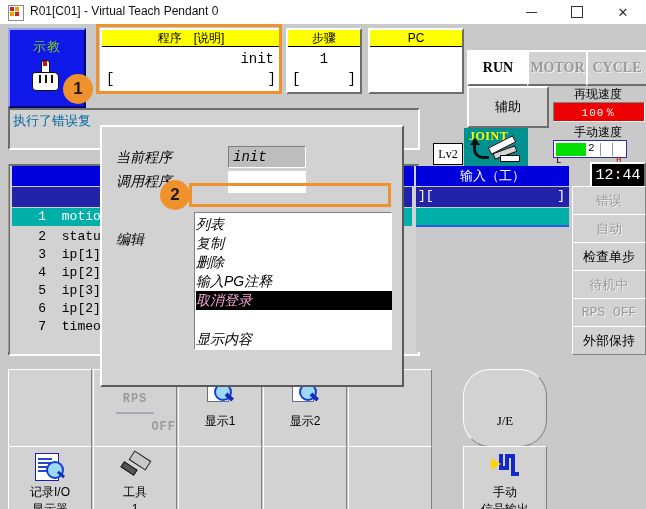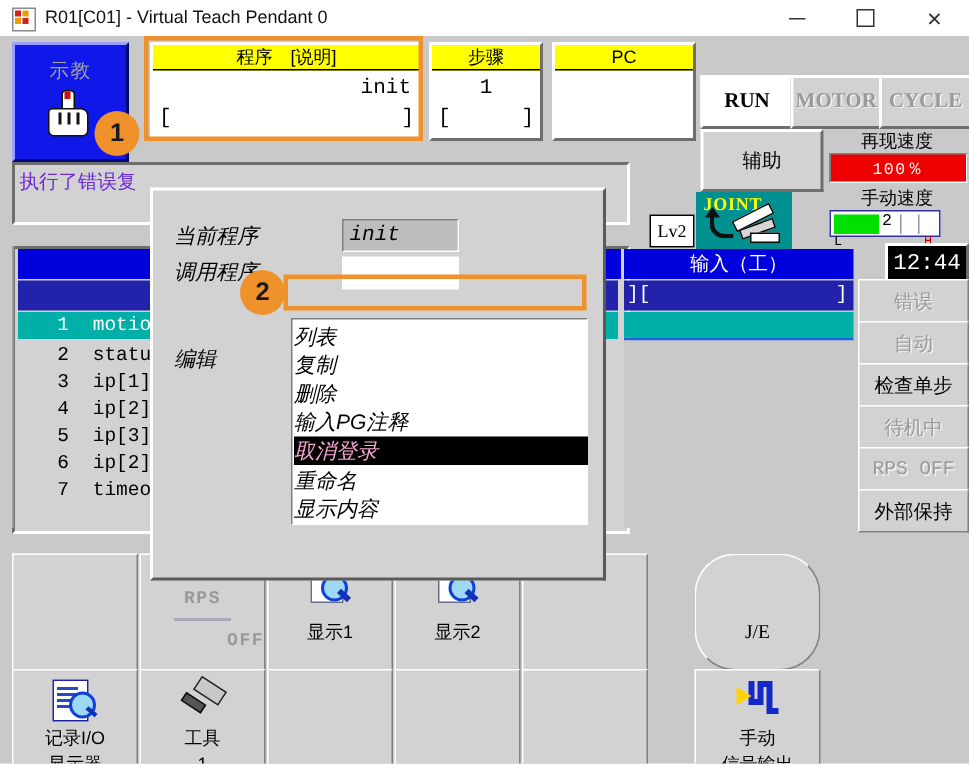--- a/index.html
+++ b/index.html
@@ -33,21 +33,21 @@
 
   
   .out{border-top:2px solid #ffffff;border-left:2px solid #ffffff;border-right:2px solid #6e6e6e;border-bottom:2px solid #6e6e6e;}
   .in{border-top:2px solid #6e6e6e;border-left:2px solid #6e6e6e;border-right:2px solid #ffffff;border-bottom:2px solid #ffffff;}
   .thin-in{border-top:1px solid #808080;border-left:1px solid #808080;border-right:1px solid #ffffff;border-bottom:1px solid #ffffff;}
   .thin-out{border-top:1px solid #ffffff;border-left:1px solid #ffffff;border-right:1px solid #808080;border-bottom:1px solid #808080;}
 
   
   .teach{position:absolute;left:8px;top:4px;width:74px;height:76px;background:#0f18e8;
          border-top:2px solid #9aa0ff;border-left:2px solid #9aa0ff;border-right:2px solid #05086f;border-bottom:2px solid #05086f;}
-  .teach .lbl{position:absolute;left:0;right:0;top:8px;text-align:center;color:#a3a3a3;font-size:13px;letter-spacing:1px;}
+  .teach .lbl{position:absolute;left:0;right:0;top:8px;text-align:center;color:#84cc16;font-size:13px;letter-spacing:1px;}
   .hand{position:absolute;left:22px;top:30px;width:26px;height:30px;}
   .hand .finger{position:absolute;left:9px;top:0;width:7px;height:16px;background:#ffffff;border:1.5px solid #111;border-radius:3px;}
   .hand .nail{position:absolute;left:11px;top:1px;width:4px;height:5px;background:#cc1111;}
   .hand .palm{position:absolute;left:0px;top:12px;width:25px;height:17px;background:#ffffff;border:1.5px solid #111;border-radius:3px 5px 4px 4px;}
   .hand .sl1{position:absolute;left:7px;top:15px;width:1.5px;height:8px;background:#111;}
   .hand .sl2{position:absolute;left:13px;top:15px;width:1.5px;height:8px;background:#111;}
   .hand .sl3{position:absolute;left:19px;top:15px;width:1.5px;height:8px;background:#111;}
 
   
   .badge{position:absolute;border-radius:50%;background:#f0922b;color:#1a1a1a;
@@ -91,21 +91,21 @@
   .joint .arm2{position:absolute;left:29px;top:21px;width:22px;height:5px;background:#d6d6d6;transform:rotate(-20deg);border:1px solid #0a0a0a;}
   .joint .base{position:absolute;left:36px;top:27px;width:18px;height:5px;background:#ffffff;border:1px solid #0a0a0a;}
   .joint .curve{position:absolute;left:9px;top:12px;width:13px;height:16px;border-left:3px solid #111;border-bottom:3px solid #111;border-radius:0 0 0 10px;}
   .joint .carrow{position:absolute;left:6px;top:10px;width:0;height:0;border-left:5px solid transparent;border-right:5px solid transparent;border-bottom:7px solid #111;}
 
   .lv2{position:absolute;background:#ffffff;border:1px solid #000;box-sizing:border-box;
        font-size:12px;font-family:"Liberation Serif",serif;display:flex;align-items:center;justify-content:center;}
 
   
   .msgbox{position:absolute;background:#d2d2d2;}
-  .msgbox .txt{position:absolute;left:3px;top:2px;font-size:13px;color:#6d28d9;white-space:nowrap;}
+  .msgbox .txt{position:absolute;left:3px;top:2px;font-size:13px;color:#0369a1;white-space:nowrap;}
 
   
   .bluebar{position:absolute;background:#0000dd;color:#ffffff;font-size:13px;}
   .bluebar2{position:absolute;background:#2222aa;color:#ffffff;font-size:13px;}
   .listrow{position:absolute;font-size:13px;font-family:"Liberation Mono",monospace;color:#000;white-space:nowrap;}
   .listsel{position:absolute;background:#00b0a8;color:#ffffff;font-size:13px;font-family:"Liberation Mono",monospace;white-space:nowrap;}
   .listarea{position:absolute;background:#d2d2d2;}
 
   .clock{position:absolute;background:#000000;color:#ffffff;font-family:"Liberation Mono",monospace;
          font-size:15px;display:flex;align-items:center;justify-content:center;letter-spacing:0px;}
@@ -317,21 +317,20 @@
       <div class="dlg-field empty" style="left:126px;top:44px;width:78px;height:22px;"></div>
 
       <div class="dlg-label" style="left:14px;top:104px;">编辑</div>
 
       <div class="dlg-list thin-in" style="left:92px;top:85px;width:198px;height:138px;">
         <div class="dlg-item" style="top:2px;width:196px;">列表</div>
         <div class="dlg-item" style="top:21px;width:196px;">复制</div>
         <div class="dlg-item" style="top:40px;width:196px;">删除</div>
         <div class="dlg-item" style="top:59px;width:196px;">输入PG注释</div>
         <div class="dlg-item sel" style="top:78px;width:196px;height:19px;">取消登录</div>
-        <div class="dlg-item" style="top:98px;width:196px;">重命名</div>
         <div class="dlg-item" style="top:117px;width:196px;">显示内容</div>
       </div>
     </div>
 
     <div class="hi-frame" style="left:189px;top:159px;width:202px;height:24px;z-index:60;"></div>
     <div class="badge" style="left:160px;top:156px;width:30px;height:30px;z-index:65;">2</div>
 
     <div class="fkey thin-out" style="left:8px;top:345px;width:82px;height:76px;"></div>
     <div class="fkey thin-out" style="left:8px;top:422px;width:82px;height:80px;">
       <div class="docicon" style="left:26px;top:6px;">

